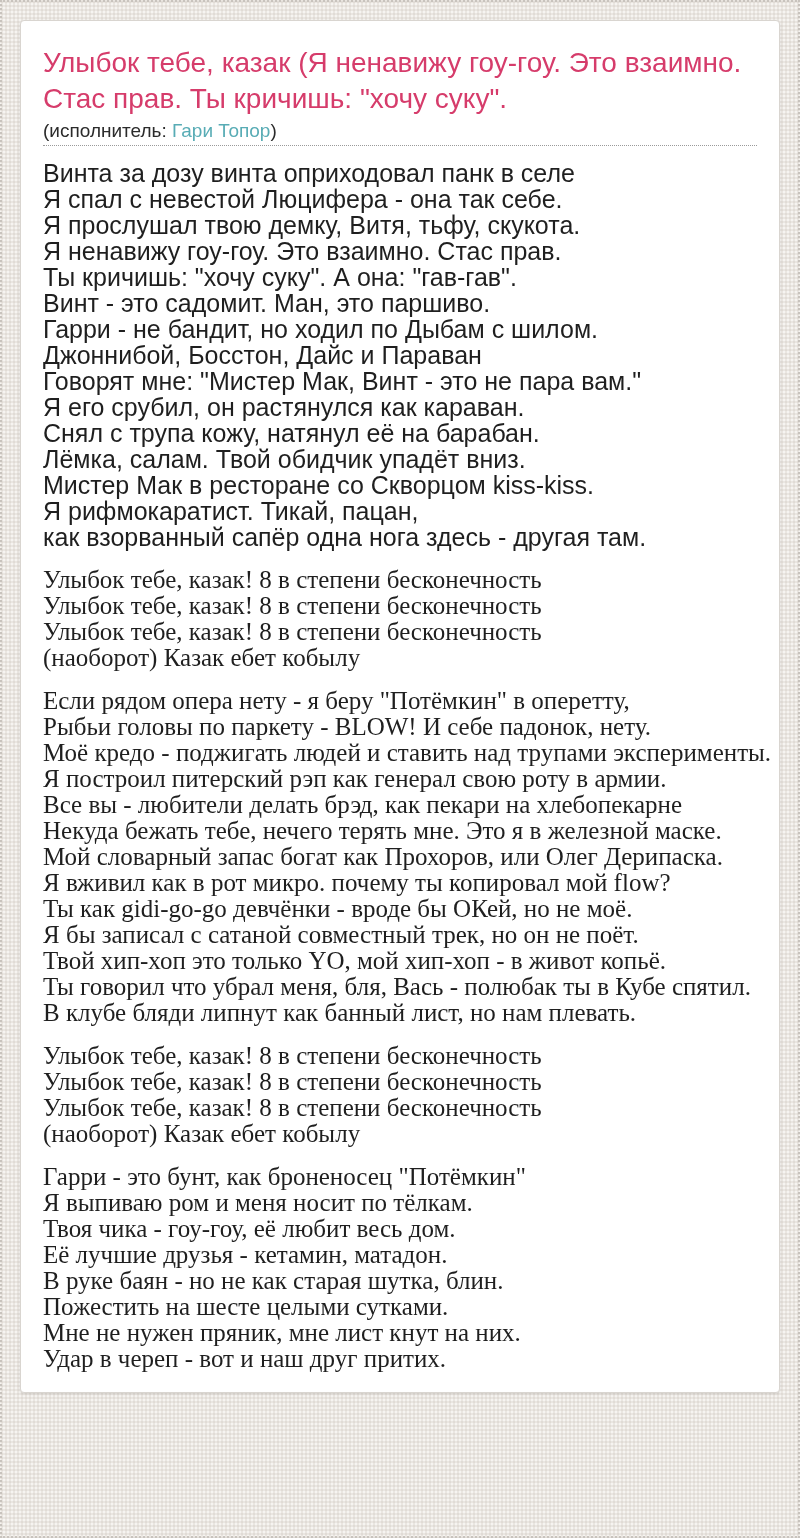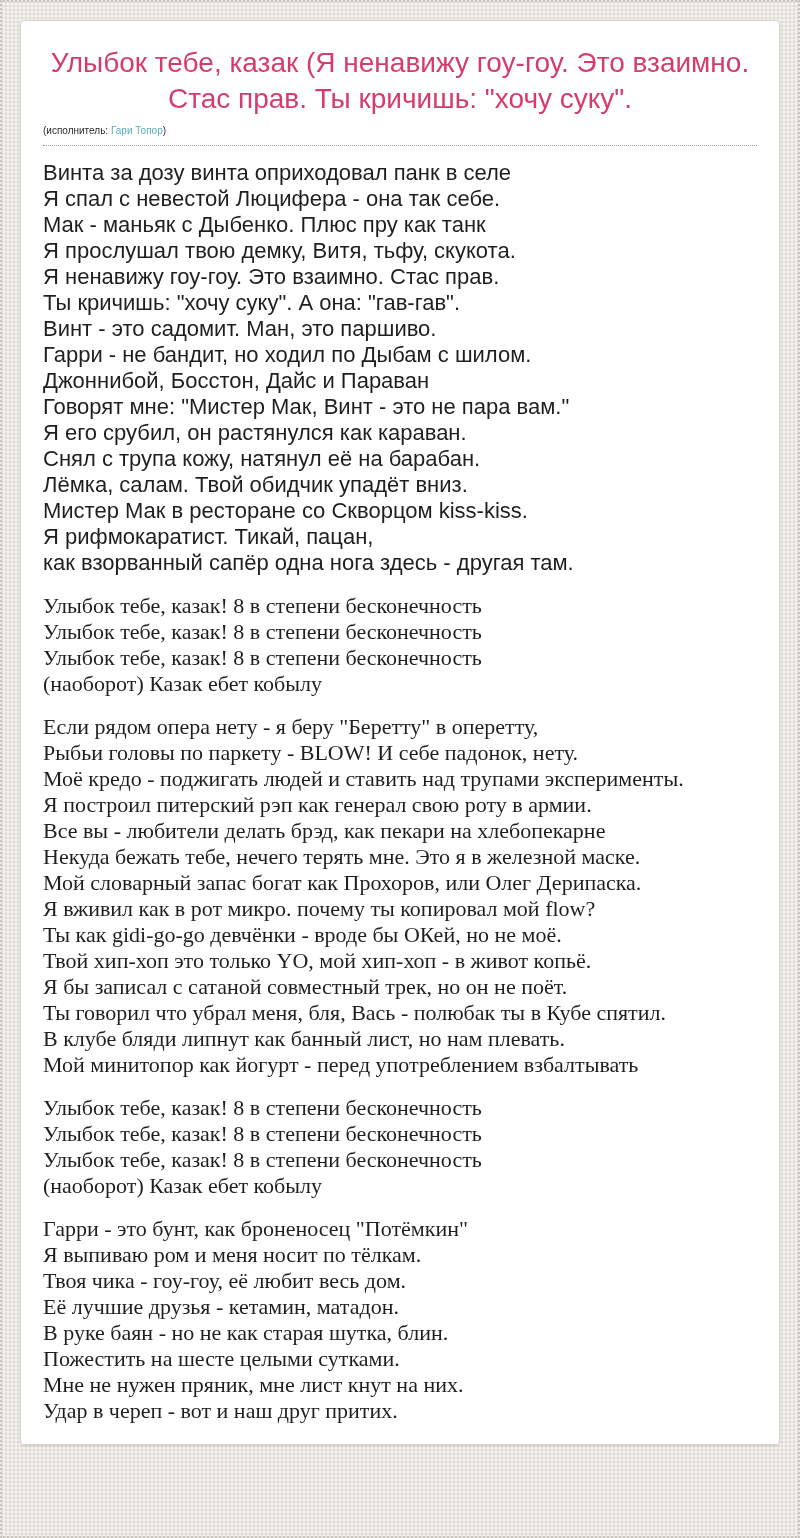--- a/index.html
+++ b/index.html
@@ -33,59 +33,58 @@
   .title {
     margin: 0;
     font-size: 28px;
     line-height: 36px;
     font-weight: normal;
     color: #d63c6b;
   }
 
   .performer {
     margin-top: 4px;
-    font-size: 10px;
+    font-size: 19px;
     line-height: 20px;
     color: #2b2b2b;
   }
   .performer-link {
     color: #58acb5;
     text-decoration: none;
     cursor: pointer;
   }
 
   .divider {
     border-bottom: 1px dotted #9a9a9a;
     margin: 4px 0 14px 0;
   }
 
   .lyrics {
-    font-size: 22px;
+    font-size: 25px;
     line-height: 26px;
     color: #1f1f1f;
   }
   .stanza + .stanza { margin-top: 17px; font-family: Liberation Serif, serif; }
   .lyrics-line { white-space: nowrap; }
 </style>
 </head>
 <body>
 
 <div class="page">
   <div class="card">
-    <h1 class="title" style="color: rgb(214, 60, 107); text-align: center;">Улыбок тебе, казак (Я ненавижу гоу-гоу. Это взаимно. Стас прав. Ты кричишь: "хочу суку".</h1>
+    <h1 class="title" style="color: rgb(214, 60, 107);">Улыбок тебе, казак (Я ненавижу гоу-гоу. Это взаимно. Стас прав. Ты кричишь: "хочу суку".</h1>
     <div class="performer">
       <span>(исполнитель:</span>
       <a class="performer-link" href="#" style="color: rgb(88, 172, 181);">Гари Топор</a><span>)</span>
     </div>
     <div class="divider"></div>
     <div class="lyrics">
         <div class="stanza">
           <div class="lyrics-line">Винта за дозу винта оприходовал панк в селе</div>
           <div class="lyrics-line">Я спал с невестой Люцифера - она так себе.</div>
-          <div class="lyrics-line">Мак - маньяк с Дыбенко. Плюс пру как танк</div>
           <div class="lyrics-line">Я прослушал твою демку, Витя, тьфу, скукота.</div>
           <div class="lyrics-line">Я ненавижу гоу-гоу. Это взаимно. Стас прав.</div>
           <div class="lyrics-line">Ты кричишь: "хочу суку". А она: "гав-гав".</div>
           <div class="lyrics-line">Винт - это садомит. Ман, это паршиво.</div>
           <div class="lyrics-line">Гарри - не бандит, но ходил по Дыбам с шилом.</div>
           <div class="lyrics-line">Джоннибой, Босстон, Дайс и Параван</div>
           <div class="lyrics-line">Говорят мне: "Мистер Мак, Винт - это не пара вам."</div>
           <div class="lyrics-line">Я его срубил, он растянулся как караван.</div>
           <div class="lyrics-line">Снял с трупа кожу, натянул её на барабан.</div>
           <div class="lyrics-line">Лёмка, салам. Твой обидчик упадёт вниз.</div>
@@ -93,34 +92,33 @@
           <div class="lyrics-line">Я рифмокаратист. Тикай, пацан,</div>
           <div class="lyrics-line">как взорванный сапёр одна нога здесь - другая там.</div>
         </div>
         <div class="stanza">
           <div class="lyrics-line">Улыбок тебе, казак! 8 в степени бесконечность</div>
           <div class="lyrics-line">Улыбок тебе, казак! 8 в степени бесконечность</div>
           <div class="lyrics-line">Улыбок тебе, казак! 8 в степени бесконечность</div>
           <div class="lyrics-line">(наоборот) Казак ебет кобылу</div>
         </div>
         <div class="stanza">
-          <div class="lyrics-line">Если рядом опера нету - я беру "Беретту" в оперетту,</div>
+          <div class="lyrics-line">Если рядом опера нету - я беру "Потёмкин" в оперетту,</div>
           <div class="lyrics-line">Рыбьи головы по паркету - BLOW! И себе падонок, нету.</div>
           <div class="lyrics-line">Моё кредо - поджигать людей и ставить над трупами эксперименты.</div>
           <div class="lyrics-line">Я построил питерский рэп как генерал свою роту в армии.</div>
           <div class="lyrics-line">Все вы - любители делать брэд, как пекари на хлебопекарне</div>
           <div class="lyrics-line">Некуда бежать тебе, нечего терять мне. Это я в железной маске.</div>
           <div class="lyrics-line">Мой словарный запас богат как Прохоров, или Олег Дерипаска.</div>
           <div class="lyrics-line">Я вживил как в рот микро. почему ты копировал мой flow?</div>
           <div class="lyrics-line">Ты как gidi-go-go девчёнки - вроде бы ОКей, но не моё.</div>
+          <div class="lyrics-line">Я бы записал с сатаной совместный трек, но он не поёт.</div>
           <div class="lyrics-line">Твой хип-хоп это только YO, мой хип-хоп - в живот копьё.</div>
-          <div class="lyrics-line">Я бы записал с сатаной совместный трек, но он не поёт.</div>
           <div class="lyrics-line">Ты говорил что убрал меня, бля, Вась - полюбак ты в Кубе спятил.</div>
           <div class="lyrics-line">В клубе бляди липнут как банный лист, но нам плевать.</div>
-          <div class="lyrics-line">Мой минитопор как йогурт - перед употреблением взбалтывать</div>
         </div>
         <div class="stanza">
           <div class="lyrics-line">Улыбок тебе, казак! 8 в степени бесконечность</div>
           <div class="lyrics-line">Улыбок тебе, казак! 8 в степени бесконечность</div>
           <div class="lyrics-line">Улыбок тебе, казак! 8 в степени бесконечность</div>
           <div class="lyrics-line">(наоборот) Казак ебет кобылу</div>
         </div>
         <div class="stanza">
           <div class="lyrics-line">Гарри - это бунт, как броненосец "Потёмкин"</div>
           <div class="lyrics-line">Я выпиваю ром и меня носит по тёлкам.</div>

